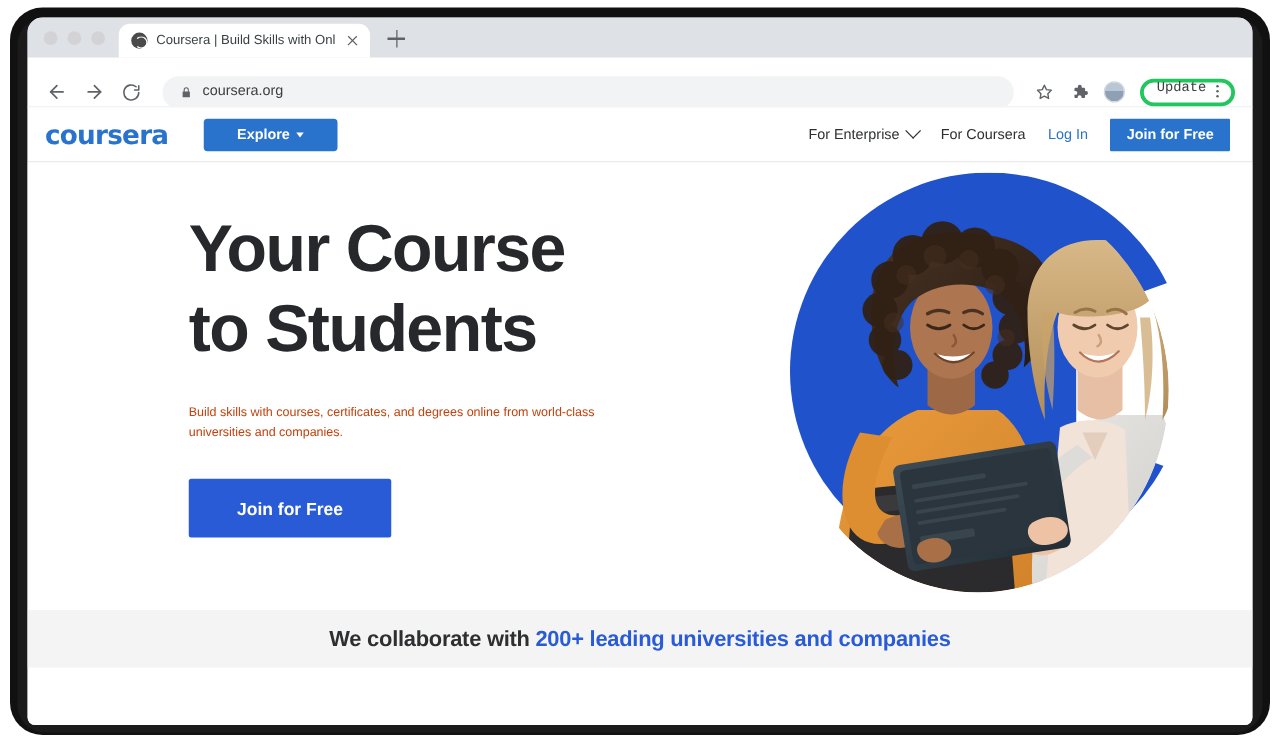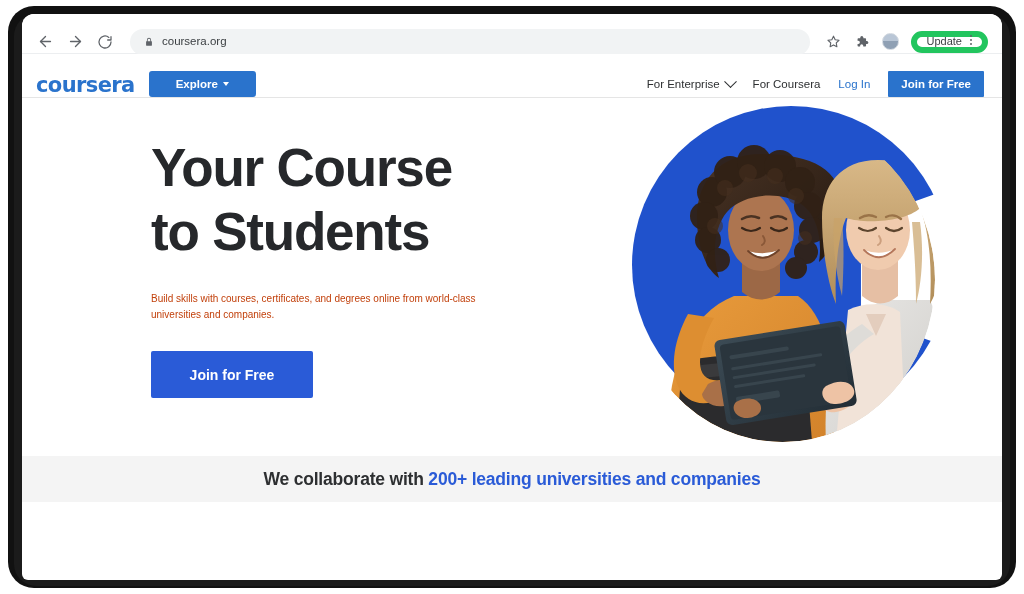--- a/index.html
+++ b/index.html
@@ -178,28 +178,29 @@
   .avatar {
     width: 17px; height: 17px;
     border-radius: 50%;
     background: linear-gradient(#b9c6d6 0 48%, #8fa0b4 48% 100%);
     border: 1px solid #cfd6de;
     flex: none;
     margin: 0 4px;
   }
   .update-pill {
     height: 22px;
-    border: 6px solid #22c55e;
+    border: 3px solid #22c55e;
     border-radius: 11px;
     display: flex;
-    align-items: flex-end;
+    align-items: flex-start;
     gap: 4px;
     padding: 0 6px 0 10px;
     margin-left: 4px;
     flex: none;
+    font-family: Liberation Mono, monospace;
   }
   .update-label { font-size: 11px; color: #3c4043; line-height: 1; }
   .kebab { width: 10px; height: 14px; position: relative; flex: none; }
   .kebab i {
     position: absolute; left: 4px;
     width: 2.4px; height: 2.4px; border-radius: 50%;
     background: #5f6368;
   }
   .kebab i:nth-child(1) { top: 2px; }
   .kebab i:nth-child(2) { top: 6.2px; }
@@ -210,24 +211,24 @@
     position: relative;
     height: 494px;
     background: #ffffff;
     overflow: hidden;
   }
 
   
   .site-header {
     height: 44px;
     display: flex;
-    align-items: flex-end;
+    align-items: center;
     padding: 0 18px 0 14px;
     border-bottom: 1px solid #e5e5e5;
-    gap: 14px;
+    gap: 28px;
   }
   .logo {
     font-size: 21px;
     font-weight: 700;
     color: #2a73cc;
     letter-spacing: -0.6px;
     flex: none;
     font-family: "DejaVu Sans", sans-serif;
   }
   .explore-btn {
@@ -404,20 +405,35 @@
 </style>
 </head>
 <body>
 
 <div class="screen">
   <div class="device-frame"></div>
   <div class="device-shadow"></div>
 
   <div class="browser">
 
+    <div class="tabstrip">
+      <div class="traffic">
+        <span class="dot"></span>
+        <span class="dot"></span>
+        <span class="dot"></span>
+      </div>
+
+      <div class="tab">
+        <span class="favicon"></span>
+        <span class="tab-title">Coursera | Build Skills with Onl</span>
+        <span class="tab-close"></span>
+      </div>
+
+      <div class="newtab"></div>
+    </div>
 
     <div class="toolbar">
       <div class="navbtn">
         <svg width="17" height="17" viewBox="0 0 24 24" fill="none" stroke="currentColor" stroke-width="1.9" stroke-linecap="round" stroke-linejoin="round">
             <path d="M19 12H5"></path>
             <path d="M12 19l-7-7 7-7"></path>
           </svg>
       </div>
       <div class="navbtn">
         <svg width="17" height="17" viewBox="0 0 24 24" fill="none" stroke="currentColor" stroke-width="1.9" stroke-linecap="round" stroke-linejoin="round">

